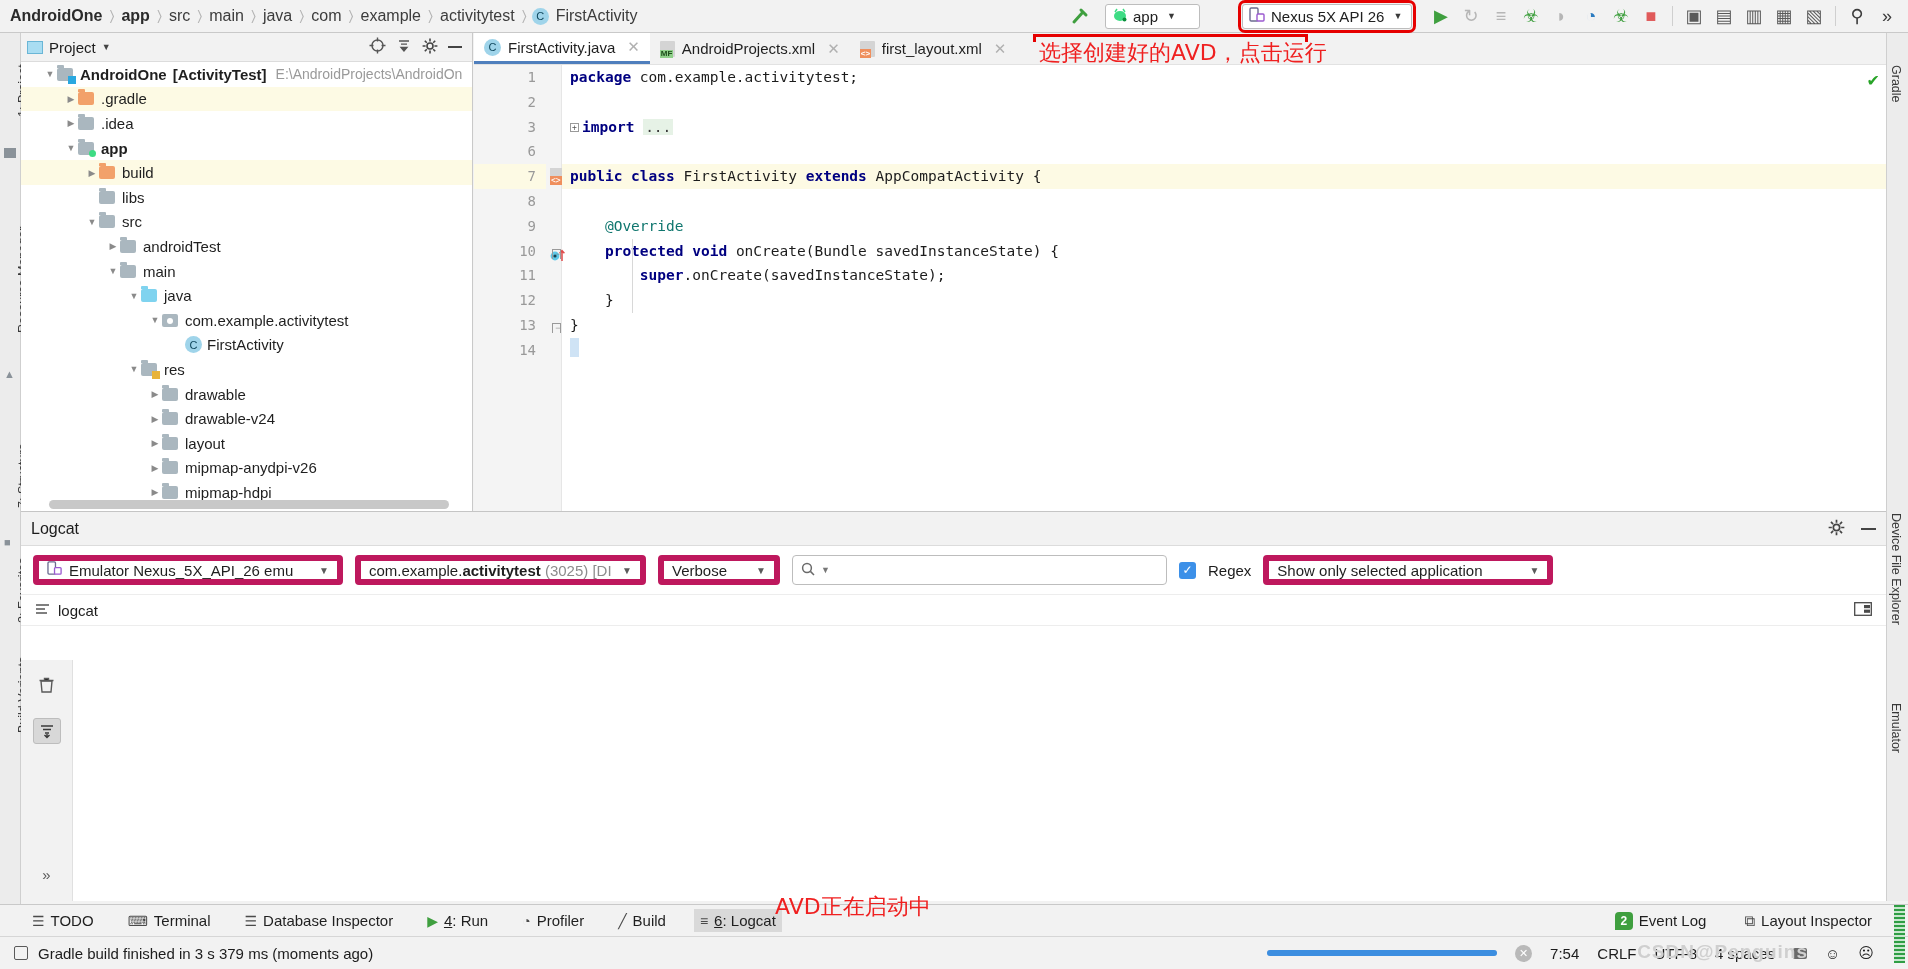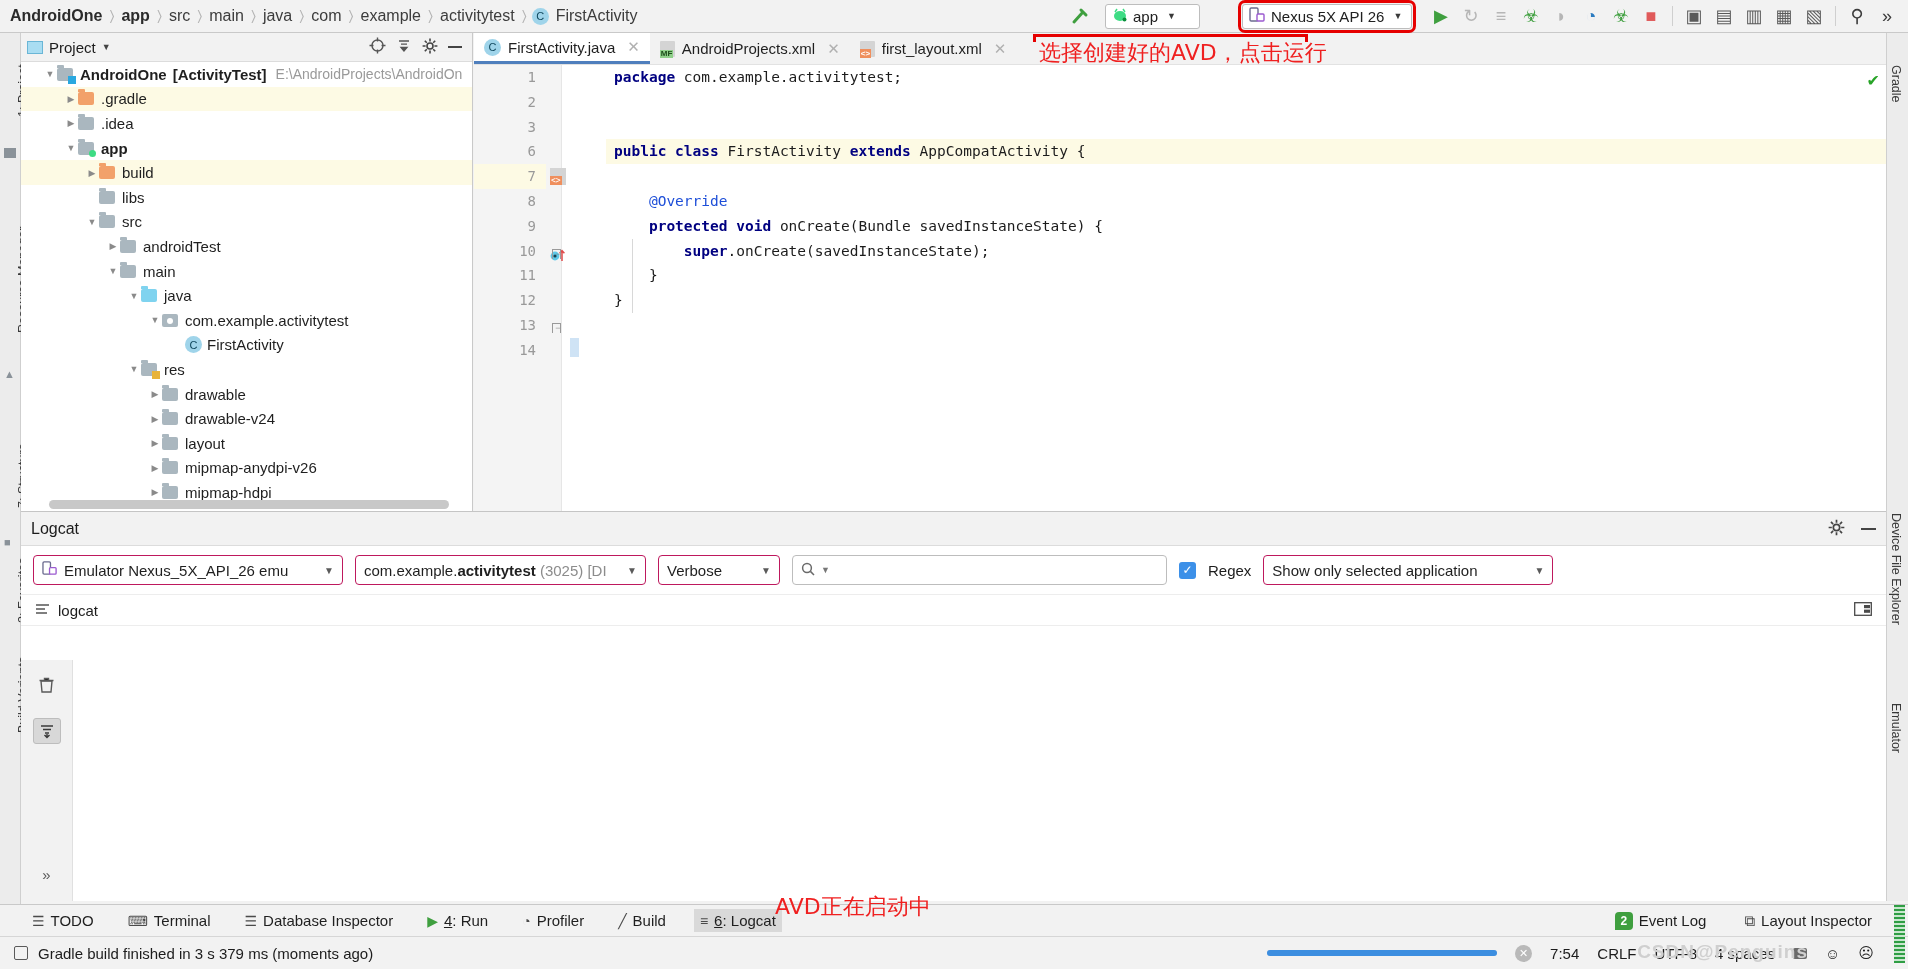--- a/index.html
+++ b/index.html
@@ -118,48 +118,48 @@
     position:absolute; color:#ef2020; font-size:22px; white-space:nowrap;
     font-family:"DejaVu Sans", sans-serif;
   }
 
   .code-area { position:absolute; top:31px; left:0; right:0; bottom:0; background:#fff;
                border-top:1px solid #e2e2e2; display:flex; }
   .gutter { width:72px; background:#f4f4f4; position:relative; flex:0 0 72px; }
   .foldstrip { width:16px; background:#f4f4f4; border-right:1px solid #e6e6e6; flex:0 0 16px;}
   .codelines { position:relative; flex:1 1 auto; font-family:"DejaVu Sans Mono", monospace;
                font-size:14.5px; }
-  .cl { height:24.8px; line-height:24.8px; white-space:pre; padding-left:8px;margin-left:44px; }
+  .cl { height:24.8px; line-height:24.8px; white-space:pre; padding-left:8px; }
   .cl.hl { background:#fdfae4; }
   .gl { height:24.8px; line-height:24.8px; text-align:right; padding-right:10px;
         color:#999; font-family:"DejaVu Sans Mono", monospace; font-size:14px; }
   .gl.hl { background:#fdfae4; }
   .kw { color:#000080; font-weight:bold; }
-  .ann { color:#1d4ed8; }
+  .ann { color:#0f766e; }
   .fld { color:#660e7a; font-weight:bold; font-style:italic; }
   .plain { color:#1c1c1c; }
   .fold-plus { display:inline-block; width:9px; height:9px; border:1px solid #9a9a9a;
                font-size:8px; line-height:7px; text-align:center; color:#555; background:#fff;
                vertical-align:middle; margin-right:3px; }
   .impdots { background:#e6f2e6; padding:0 2px; color:#3a3a3a; }
   .rightmark { position:absolute; right:6px; top:6px; color:#28a428; font-size:16px; }
 
   
   .logcat {
     position:absolute; left:21px; top:511px; right:22px; height:390px;
     background:#fff; border-top:1px solid #c5c5c5;
   }
   .lc-header { height:34px; background:#f2f2f2; display:flex; align-items:center;
                padding:0 10px; border-bottom:1px solid #dcdcdc; }
   .lc-title { font-size:16px; color:#1c1c1c; }
   .lc-hdr-icons { margin-left:auto; display:flex; align-items:center; gap:16px; }
   .lc-toolbar { height:48px; display:flex; align-items:center; gap:12px; padding:0 12px;
                 background:#fff; }
   .lcsel {
-    height:30px; border:1px solid #be185d; border-radius:4px; background:#fff;
+    height:30px; border:6px solid #be185d; border-radius:4px; background:#fff;
     display:inline-flex; align-items:center; gap:6px; padding:0 8px; font-size:15px;
     white-space:nowrap; color:#1f1f1f;
   }
   .lcsel .caret { color:#5a5a5a; font-size:10px; margin-left:6px; }
   .search-box {
     height:30px; flex:0 0 375px; border:1px solid #bdbdbd; border-radius:4px; background:#fff;
     display:flex; align-items:center; padding:0 8px; gap:6px; color:#9a9a9a; font-size:14px;
   }
   .chk {
     width:17px; height:17px; background:#3c90e8; border-radius:3px; color:#fff;
@@ -500,20 +500,21 @@
           <div class="gl" style="padding: 0px;">&nbsp;</div>
           <div class="gl" style="padding: 0px;"><span style="display:inline-block;width:9px;height:10px;border:1px solid #9a9a9a;border-bottom:none;position:relative;color:#777;font-size:7px;line-height:8px;">–</span></div>
           <div class="gl" style="padding: 0px;">&nbsp;</div>
           <div class="gl" style="padding: 0px;">&nbsp;</div>
           <div class="gl" style="padding: 0px;"><span style="display:inline-block;width:9px;height:10px;border:1px solid #9a9a9a;border-bottom:none;position:relative;color:#777;font-size:7px;line-height:8px;">–</span></div>
           <div class="gl" style="padding: 0px;">&nbsp;</div>
         </div>
       <div class="codelines" id="codelines">
           <div class="cl"><span class="kw">package</span> <span class="plain">com.example.activitytest;</span></div>
           <div class="cl">&nbsp;</div>
+          <div class="cl"><span class="fold-plus">+</span><span class="kw">import</span> <span class="impdots">...</span></div>
           <div class="cl">&nbsp;</div>
           <div class="cl hl"><span class="kw">public class</span> <span class="plain">FirstActivity </span><span class="kw">extends</span> <span class="plain">AppCompatActivity {</span></div>
           <div class="cl">&nbsp;</div>
           <div class="cl">    <span class="ann">@Override</span></div>
           <div class="cl">    <span class="kw">protected void</span> <span class="plain">onCreate(Bundle savedInstanceState) {</span></div>
           <div class="cl">        <span class="kw">super</span><span class="plain">.onCreate(savedInstanceState);</span></div>
           <div class="cl">    <span class="plain">}</span></div>
           <div class="cl"><span class="plain">}</span></div>
           <div style="position: absolute; left: 70px; top: 174px; width: 1px; height: 74px; background: rgb(216, 216, 216);"></div>
           <div style="position: absolute; left: 8px; top: 273px; width: 9px; height: 19px; background: rgb(207, 227, 245);"></div>

